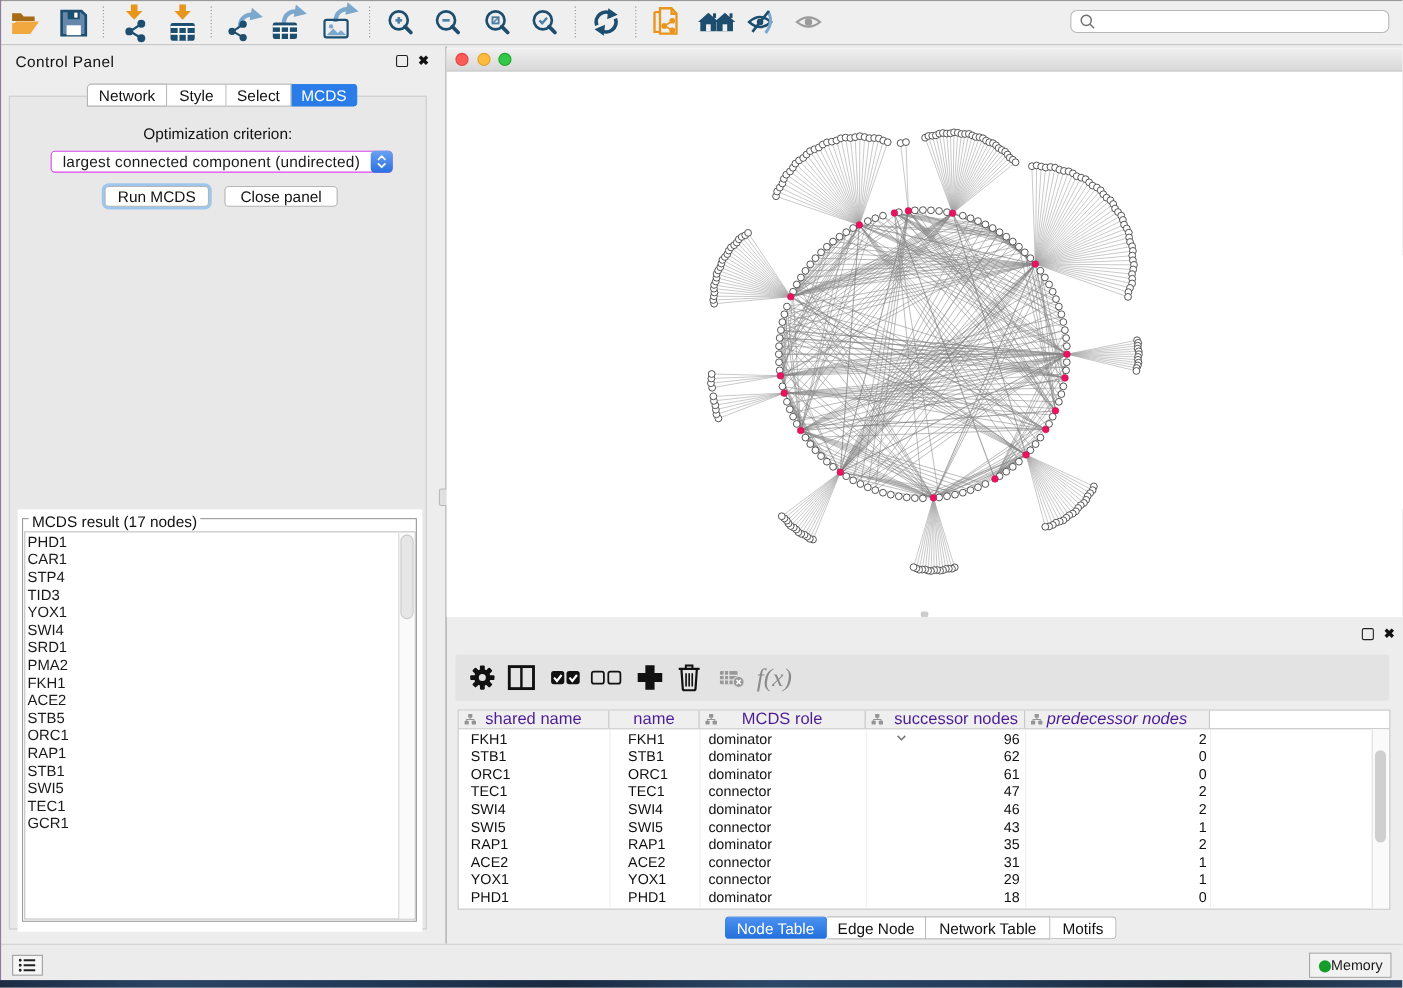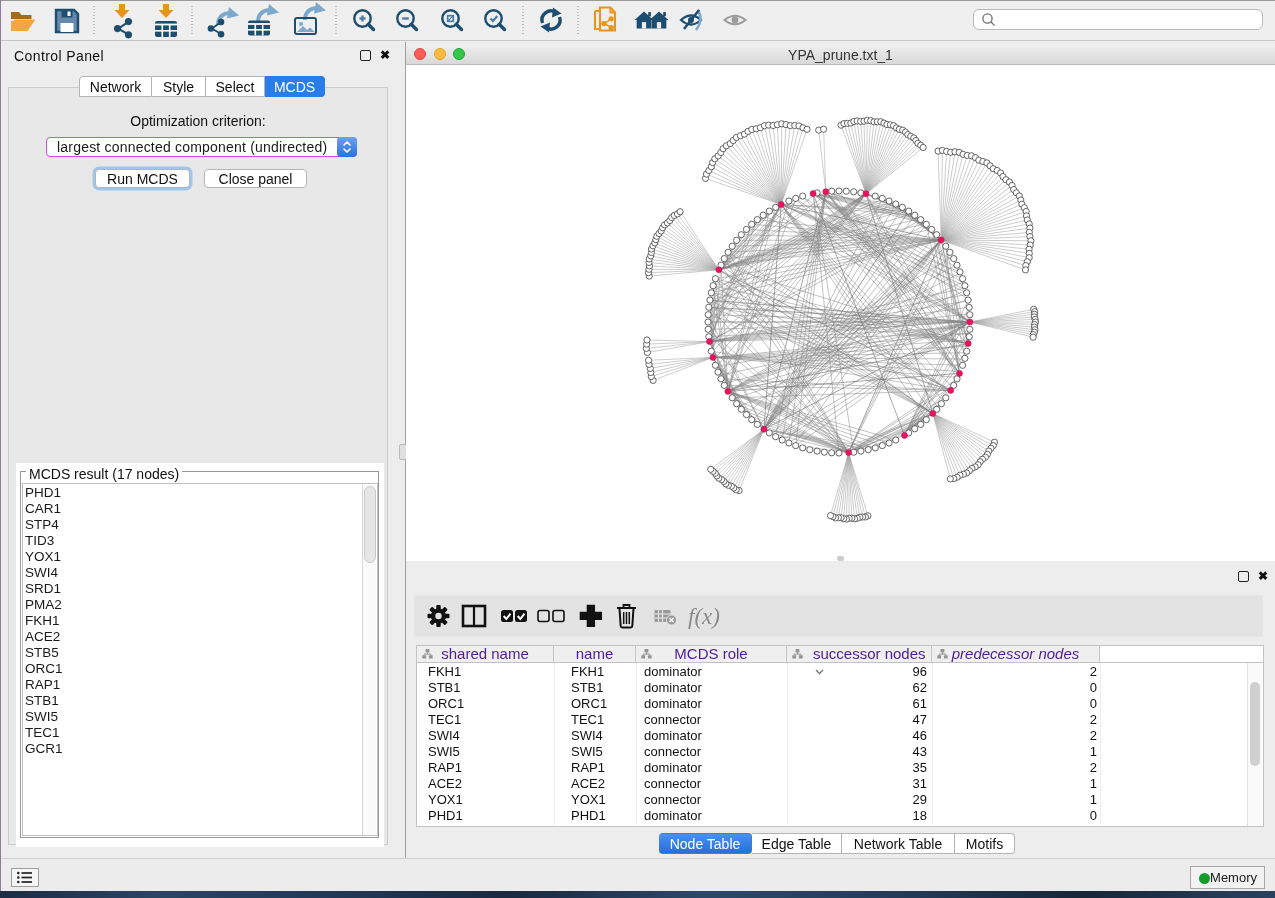--- a/index.html
+++ b/index.html
@@ -244,21 +244,20 @@
   </div>
 </div>
 <div class="abs" id="vdivider"></div>
 <div class="abs" id="grip"></div>
 
 <div class="abs" id="netwin">
   <div id="nettitle">
     <span class="light" style="left:8px;background:#fc5b57;border:0.5px solid #e2463f;"></span>
     <span class="light" style="left:27.5px;background:#fdbc40;border:0.5px solid #dfa023;"></span>
     <span class="light" style="left:47px;background:#34c84a;border:0.5px solid #1ba82c;"></span>
-    <span id="winname">YPA_prune.txt_1</span>
   </div>
   <svg width="870" height="497" viewBox="0 0 870 497" style="position:absolute;left:0;top:21px">
       <path d="M375.2 139.5L554.0 206.9M375.2 139.5L556.6 213.7M375.2 139.5L558.9 220.7M375.2 139.5L560.7 227.8M375.2 139.5L335.3 169.7M375.2 139.5L340.4 164.4M375.2 139.5L345.7 159.3M375.2 139.5L502.7 146.1M375.2 139.5L508.8 150.2M375.2 139.5L305.3 286.2M375.2 139.5L302.8 271.7M375.2 139.5L302.2 264.3M375.2 139.5L302.0 257.0M375.2 139.5L302.2 249.7M407.1 128.6L447.7 387.2M407.1 128.6L433.0 388.0M407.1 128.6L489.8 139.0M407.1 128.6L496.4 142.3M407.1 128.6L502.7 146.1M407.1 128.6L508.8 150.2M407.1 128.6L514.7 154.6M407.1 128.6L520.3 159.3M407.1 128.6L563.2 271.7M419.8 126.7L514.7 154.6M419.8 126.7L520.3 159.3M419.8 126.7L389.7 380.6M419.8 126.7L382.9 378.0M419.8 126.7L376.2 375.0M419.8 126.7L369.6 371.7M460.0 128.8L556.6 300.3M460.0 128.8L551.0 313.8M460.0 128.8L302.2 264.3M460.0 128.8L302.0 257.0M460.0 128.8L489.8 139.0M460.0 128.8L496.4 142.3M460.0 128.8L502.7 146.1M460.0 128.8L508.8 150.2M460.0 128.8L514.7 154.6M460.0 128.8L302.2 249.7M460.0 128.8L302.8 242.3M460.0 128.8L303.9 235.1M460.0 128.8L305.3 227.8M460.0 128.8L307.1 220.7M535.2 175.1L560.7 286.2M535.2 175.1L558.9 293.3M535.2 175.1L322.1 187.3M535.2 175.1L326.2 181.2M535.2 175.1L330.6 175.3M535.2 175.1L335.3 169.7M535.2 175.1L340.4 164.4M535.2 175.1L345.7 159.3M535.2 175.1L351.3 154.6M535.2 175.1L489.8 139.0M535.2 175.1L496.4 142.3M535.2 175.1L502.7 146.1M535.2 175.1L508.8 150.2M535.2 175.1L303.9 235.1M535.2 175.1L305.3 227.8M535.2 175.1L307.1 220.7M535.2 175.1L309.4 213.7M535.2 175.1L315.0 200.2M535.2 175.1L318.3 193.6M535.2 175.1L483.1 136.0M535.2 175.1L489.8 139.0M535.2 175.1L496.4 142.3M535.2 175.1L502.7 146.1M535.2 175.1L508.8 150.2M535.2 175.1L476.3 133.4M535.2 175.1L483.1 136.0M535.2 175.1L489.8 139.0M564.0 257.0L389.7 380.6M564.0 257.0L382.9 378.0M564.0 257.0L376.2 375.0M564.0 257.0L369.6 371.7M564.0 257.0L302.8 271.7M564.0 257.0L302.2 264.3M564.0 257.0L302.0 257.0M564.0 257.0L302.8 242.3M564.0 257.0L303.9 235.1M564.0 257.0L302.0 257.0M564.0 257.0L302.2 249.7M564.0 257.0L302.8 242.3M564.0 257.0L303.9 235.1M564.0 257.0L357.2 150.2M564.0 257.0L363.3 146.1M564.0 257.0L369.6 142.3M564.0 257.0L382.9 136.0M564.0 257.0L389.7 133.4M564.0 257.0L396.7 131.1M564.0 257.0L411.1 127.9M562.2 278.6L525.6 164.4M562.2 278.6L530.7 169.7M562.2 278.6L539.8 181.2M562.2 278.6L302.8 242.3M562.2 278.6L303.9 235.1M562.2 278.6L305.3 227.8M562.2 278.6L307.1 220.7M562.2 278.6L309.4 213.7M562.2 278.6L315.0 200.2M562.2 278.6L563.2 242.3M553.5 308.4L520.3 159.3M553.5 308.4L525.6 164.4M553.5 308.4L530.7 169.7M553.5 308.4L539.8 181.2M553.5 308.4L389.7 133.4M553.5 308.4L396.7 131.1M553.5 308.4L411.1 127.9M553.5 308.4L425.7 126.2M553.5 308.4L433.0 126.0M544.7 325.4L302.2 249.7M544.7 325.4L302.8 242.3M544.7 325.4L318.3 193.6M544.7 325.4L322.1 187.3M544.7 325.4L326.2 332.8M544.7 325.4L318.3 320.4M544.7 325.4L315.0 313.8M544.7 325.4L305.3 286.2M526.8 348.5L489.8 375.0M526.8 348.5L483.1 378.0M526.8 348.5L476.3 380.6M526.8 348.5L469.3 382.9M526.8 348.5L462.2 384.7M526.8 348.5L303.9 235.1M526.8 348.5L305.3 227.8M526.8 348.5L307.1 220.7M526.8 348.5L309.4 213.7M526.8 348.5L315.0 200.2M526.8 348.5L447.7 387.2M526.8 348.5L433.0 388.0M526.8 348.5L425.7 387.8M498.5 370.4L551.0 313.8M498.5 370.4L547.7 320.4M498.5 370.4L539.8 332.8M498.5 370.4L535.4 338.7M498.5 370.4L562.1 235.1M498.5 370.4L563.2 242.3M498.5 370.4L563.8 249.7M498.5 370.4L563.8 264.3M498.5 370.4L563.2 271.7M498.5 370.4L560.7 286.2M498.5 370.4L558.9 293.3M442.6 387.6L551.0 313.8M442.6 387.6L547.7 320.4M442.6 387.6L539.8 332.8M442.6 387.6L535.4 338.7M442.6 387.6L530.7 344.3M442.6 387.6L520.3 354.7M442.6 387.6L514.7 359.4M442.6 387.6L302.8 242.3M442.6 387.6L303.9 235.1M442.6 387.6L309.4 300.3M442.6 387.6L305.3 286.2M442.6 387.6L302.8 271.7M442.6 387.6L302.2 264.3M442.6 387.6L363.3 367.9M442.6 387.6L351.3 359.4M442.6 387.6L345.7 354.7M442.6 387.6L340.4 349.6M442.6 387.6L335.3 344.3M442.6 387.6L330.6 338.7M442.6 387.6L326.2 332.8M442.6 387.6L309.4 213.7M442.6 387.6L315.0 200.2M442.6 387.6L318.3 193.6M442.6 387.6L322.1 187.3M442.6 387.6L539.8 181.2M442.6 387.6L543.9 187.3M442.6 387.6L389.7 380.6M357.9 364.3L469.3 382.9M357.9 364.3L462.2 384.7M357.9 364.3L454.9 386.1M357.9 364.3L330.6 338.7M357.9 364.3L326.2 332.8M357.9 364.3L318.3 320.4M357.9 364.3L476.3 133.4M357.9 364.3L483.1 136.0M357.9 364.3L489.8 139.0M357.9 364.3L496.4 142.3M357.9 364.3L502.7 146.1M357.9 364.3L502.7 146.1M357.9 364.3L508.8 150.2M357.9 364.3L514.7 154.6M357.9 364.3L520.3 159.3M357.9 364.3L525.6 164.4M357.9 364.3L530.7 169.7M357.9 364.3L539.8 181.2M357.9 364.3L302.0 257.0M357.9 364.3L302.2 249.7M321.9 326.4L489.8 375.0M321.9 326.4L483.1 378.0M321.9 326.4L476.3 380.6M321.9 326.4L469.3 382.9M321.9 326.4L462.2 384.7M321.9 326.4L454.9 386.1M321.9 326.4L363.3 146.1M321.9 326.4L369.6 142.3M321.9 326.4L382.9 136.0M321.9 326.4L389.7 133.4M321.9 326.4L307.1 220.7M321.9 326.4L309.4 213.7M321.9 326.4L315.0 200.2M306.9 292.4L303.9 235.1M306.9 292.4L305.3 227.8M306.9 292.4L307.1 220.7M306.9 292.4L309.4 213.7M306.9 292.4L315.0 200.2M306.9 292.4L351.3 359.4M306.9 292.4L345.7 354.7M306.9 292.4L340.4 349.6M306.9 292.4L335.3 344.3M306.9 292.4L330.6 338.7M303.5 276.6L514.7 154.6M303.5 276.6L520.3 159.3M303.5 276.6L340.4 349.6M303.5 276.6L335.3 344.3M303.5 276.6L330.6 338.7M303.5 276.6L326.2 332.8M303.5 276.6L345.7 159.3M303.5 276.6L351.3 154.6M312.9 204.8L489.8 139.0M312.9 204.8L496.4 142.3M312.9 204.8L369.6 142.3M312.9 204.8L382.9 136.0M312.9 204.8L389.7 133.4M312.9 204.8L396.7 131.1M312.9 204.8L411.1 127.9M312.9 204.8L425.7 126.2M312.9 204.8L433.0 126.0M312.9 204.8L330.6 175.3M312.9 204.8L335.3 169.7M312.9 204.8L340.4 164.4M312.9 204.8L345.7 159.3M312.9 204.8L357.2 150.2M312.9 204.8L363.3 146.1M312.9 204.8L369.6 142.3M306.9 292.4L563.5 268.4M306.9 292.4L562.8 274.9M306.9 292.4L561.7 281.4M306.9 292.4L560.3 287.7M306.9 292.4L558.7 294.0M306.9 292.4L556.6 300.3M306.9 292.4L554.3 306.4M306.9 292.4L551.7 312.4M303.5 276.6L559.5 223.1M303.5 276.6L561.1 229.4M303.5 276.6L562.3 235.9M303.5 276.6L563.2 242.3M303.5 276.6L563.7 248.8M303.5 276.6L564.0 255.4M303.5 276.6L563.9 261.9M303.5 276.6L563.5 268.4M321.9 326.4L546.4 191.5M321.9 326.4L550.7 199.6M321.9 326.4L554.5 207.9M321.9 326.4L557.6 216.5M321.9 326.4L560.1 225.3M321.9 326.4L562.0 234.3M312.9 204.8L477.8 133.9M312.9 204.8L485.4 136.9M312.9 204.8L492.8 140.4M312.9 204.8L499.9 144.4M312.9 204.8L506.8 148.8M312.9 204.8L513.4 153.6M312.9 204.8L519.7 158.8M312.9 204.8L525.6 164.4M535.2 175.1L388.2 380.1M535.2 175.1L380.6 377.1M535.2 175.1L373.2 373.6M535.2 175.1L366.1 369.6M535.2 175.1L359.2 365.2M535.2 175.1L352.6 360.4M535.2 175.1L346.3 355.2M535.2 175.1L340.4 349.6M564.0 257.0L332.6 341.2M564.0 257.0L327.0 334.0M564.0 257.0L321.9 326.4M564.0 257.0L317.3 318.5M564.0 257.0L313.3 310.3M564.0 257.0L309.9 301.8M407.1 128.6L548.7 195.5M407.1 128.6L552.3 202.9M407.1 128.6L555.5 210.5M407.1 128.6L558.1 218.3M407.1 128.6L560.3 226.2M407.1 128.6L562.0 234.3M419.8 126.7L562.0 279.7M419.8 126.7L560.4 287.6M419.8 126.7L558.3 295.3M419.8 126.7L555.7 302.9M419.8 126.7L552.7 310.3M375.2 139.5L546.4 322.5M375.2 139.5L542.1 329.5M375.2 139.5L537.3 336.2M375.2 139.5L532.2 342.6M375.2 139.5L526.6 348.7M375.2 139.5L520.7 354.4M460.0 128.8L316.3 316.5M460.0 128.8L313.0 309.4M460.0 128.8L310.1 302.2M460.0 128.8L307.6 294.9M460.0 128.8L305.6 287.4M460.0 128.8L304.0 279.7" fill="none" stroke="#858585" stroke-width="0.8" stroke-opacity="0.62"></path>
       <path d="M375.2 139.5L535.2 175.1M535.2 175.1L442.6 387.6M535.2 175.1L357.9 364.3M375.2 139.5L357.9 364.3M460.0 128.8L526.8 348.5M564.0 257.0L357.9 364.3M312.9 204.8L526.8 348.5M407.1 128.6L498.5 370.4M562.2 278.6L321.9 326.4M419.8 126.7L357.9 364.3M544.7 325.4L312.9 204.8M553.5 308.4L321.9 326.4" fill="none" stroke="#787878" stroke-width="1.0" stroke-opacity="0.65"></path>
       <path d="M375.2 139.5L299.5 113.4M375.2 139.5L300.5 109.1M375.2 139.5L302.9 105.5M375.2 139.5L305.3 101.8M375.2 139.5L306.6 97.6M375.2 139.5L308.8 93.8M375.2 139.5L312.2 90.9M375.2 139.5L314.8 87.5M375.2 139.5L317.1 83.7M375.2 139.5L320.4 80.8M375.2 139.5L324.2 78.6M375.2 139.5L327.2 75.5M375.2 139.5L330.4 72.4M375.2 139.5L334.4 70.7M375.2 139.5L338.4 69.1M375.2 139.5L342.0 66.4M375.2 139.5L345.8 64.4M375.2 139.5L350.2 63.8M375.2 139.5L354.4 62.7M375.2 139.5L358.4 60.7M375.2 139.5L362.7 60.1M375.2 139.5L367.1 60.5M375.2 139.5L371.4 59.7M375.2 139.5L375.7 58.8M375.2 139.5L380.0 59.6M375.2 139.5L384.3 60.6M375.2 139.5L388.7 60.5M375.2 139.5L393.0 60.9M375.2 139.5L397.0 62.8M375.2 139.5L401.0 64.3M419.8 126.7L412.7 65.1M419.8 126.7L417.6 64.2M460.0 128.8L435.0 60.2M460.0 128.8L438.0 58.6M460.0 128.8L441.5 58.4M460.0 128.8L444.8 58.0M460.0 128.8L447.9 56.5M460.0 128.8L451.2 55.9M460.0 128.8L454.7 56.4M460.0 128.8L458.0 56.2M460.0 128.8L461.3 55.3M460.0 128.8L464.7 55.7M460.0 128.8L468.0 56.8M460.0 128.8L471.3 56.8M460.0 128.8L474.8 56.7M460.0 128.8L477.9 58.1M460.0 128.8L481.0 59.5M460.0 128.8L484.4 59.8M460.0 128.8L487.6 60.7M460.0 128.8L490.4 62.8M460.0 128.8L493.3 64.3M460.0 128.8L496.7 65.2M460.0 128.8L499.5 67.1M460.0 128.8L501.8 69.6M460.0 128.8L504.7 71.3M460.0 128.8L507.8 72.9M460.0 128.8L509.9 75.5M460.0 128.8L511.9 78.3M460.0 128.8L514.7 80.2M460.0 128.8L517.2 82.5M535.2 175.1L532.1 86.1M535.2 175.1L536.4 85.4M535.2 175.1L540.6 86.4M535.2 175.1L544.7 87.3M535.2 175.1L549.0 86.8M535.2 175.1L553.2 87.4M535.2 175.1L557.1 89.3M535.2 175.1L561.2 90.4M535.2 175.1L565.5 90.8M535.2 175.1L569.4 92.6M535.2 175.1L572.8 95.2M535.2 175.1L576.9 96.5M535.2 175.1L580.9 97.9M535.2 175.1L584.1 100.8M535.2 175.1L587.2 103.7M535.2 175.1L591.2 105.5M535.2 175.1L594.6 108.0M535.2 175.1L597.0 111.6M535.2 175.1L599.9 114.7M535.2 175.1L603.5 117.1M535.2 175.1L606.0 120.5M535.2 175.1L607.7 124.6M535.2 175.1L610.4 127.8M535.2 175.1L613.3 131.0M535.2 175.1L614.8 135.0M535.2 175.1L615.9 139.2M535.2 175.1L618.3 142.7M535.2 175.1L620.2 146.5M535.2 175.1L620.5 150.9M535.2 175.1L621.3 155.0M535.2 175.1L623.2 158.9M535.2 175.1L623.9 163.1M535.2 175.1L623.3 167.4M535.2 175.1L623.9 171.6M535.2 175.1L624.9 175.8M535.2 175.1L624.2 180.0M535.2 175.1L623.1 184.2M535.2 175.1L623.3 188.4M535.2 175.1L623.2 192.7M535.2 175.1L621.3 196.7M535.2 175.1L619.8 200.6M535.2 175.1L619.5 204.9M564.0 257.0L627.7 244.3M564.0 257.0L628.7 246.7M564.0 257.0L628.4 249.3M564.0 257.0L628.3 251.9M564.0 257.0L629.2 254.4M564.0 257.0L629.4 257.0M564.0 257.0L628.6 259.5M564.0 257.0L628.5 262.1M564.0 257.0L629.0 264.7M564.0 257.0L628.4 267.2M564.0 257.0L627.3 269.6M564.0 257.0L627.1 272.2M312.9 204.8L243.2 211.1M312.9 204.8L242.4 207.7M312.9 204.8L243.0 204.3M312.9 204.8L243.5 200.9M312.9 204.8L243.0 197.4M312.9 204.8L243.2 194.0M312.9 204.8L244.7 190.8M312.9 204.8L245.4 187.5M312.9 204.8L245.5 184.0M312.9 204.8L246.9 180.8M312.9 204.8L248.8 177.9M312.9 204.8L249.8 174.6M312.9 204.8L250.8 171.3M312.9 204.8L253.0 168.6M312.9 204.8L255.2 166.0M312.9 204.8L256.6 162.8M312.9 204.8L258.5 159.9M312.9 204.8L261.4 157.9M312.9 204.8L263.8 155.5M312.9 204.8L265.7 152.5M312.9 204.8L268.3 150.4M312.9 204.8L271.5 148.9M312.9 204.8L274.1 146.7M303.5 276.6L241.4 287.5M303.5 276.6L240.3 283.4M303.5 276.6L240.7 279.1M303.5 276.6L241.0 275.0M306.9 292.4L247.1 315.4M306.9 292.4L245.3 311.6M306.9 292.4L244.8 307.5M306.9 292.4L244.3 303.4M306.9 292.4L243.0 299.4M306.9 292.4L242.5 295.3M357.9 364.3L333.1 425.5M357.9 364.3L330.2 424.8M357.9 364.3L327.8 422.9M357.9 364.3L325.4 421.2M357.9 364.3L322.4 420.3M357.9 364.3L319.8 418.8M357.9 364.3L317.9 416.4M357.9 364.3L315.6 414.6M357.9 364.3L312.8 413.2M357.9 364.3L310.8 410.9M357.9 364.3L309.3 408.3M357.9 364.3L307.1 406.3M357.9 364.3L304.7 404.3M442.6 387.6L461.9 450.8M442.6 387.6L459.4 452.0M442.6 387.6L456.6 452.0M442.6 387.6L453.9 452.2M442.6 387.6L451.3 453.3M442.6 387.6L448.6 453.8M442.6 387.6L445.9 453.2M442.6 387.6L443.2 453.3M442.6 387.6L440.4 454.1M442.6 387.6L437.7 453.7M442.6 387.6L435.1 452.7M442.6 387.6L432.4 452.8M442.6 387.6L429.6 452.9M442.6 387.6L427.0 451.7M442.6 387.6L424.5 450.6M526.8 348.5L588.4 377.2M526.8 348.5L587.3 380.6M526.8 348.5L585.0 383.3M526.8 348.5L582.8 386.1M526.8 348.5L581.4 389.4M526.8 348.5L579.4 392.2M526.8 348.5L576.5 394.3M526.8 348.5L574.1 396.8M526.8 348.5L572.1 399.8M526.8 348.5L569.2 401.9M526.8 348.5L566.0 403.4M526.8 348.5L563.4 405.7M526.8 348.5L560.7 408.0M526.8 348.5L557.4 409.2M526.8 348.5L554.0 410.2M526.8 348.5L551.1 412.2M526.8 348.5L547.8 413.6M526.8 348.5L544.3 413.9" fill="none" stroke="#a6a6a6" stroke-width="0.7" stroke-opacity="0.8"></path>
       <g fill="#fff" stroke="#4a4a4a" stroke-width="0.85">
         <circle cx="433.0" cy="126.0" r="3.1"></circle>
         <circle cx="440.3" cy="126.2" r="3.1"></circle>
         <circle cx="447.7" cy="126.8" r="3.1"></circle>
         <circle cx="454.9" cy="127.9" r="3.1"></circle>
@@ -733,21 +732,21 @@
           <span class="c4">18</span>
           <span class="c5">0</span>
         </div>
       </div>
     <div id="tscroll">
         <div id="tthumb"></div>
       </div>
   </div>
   <div id="btabs">
     <div class="btab sel" style="width:93px;">Node Table</div>
-    <div class="btab" style="width:90px;">Edge Table</div>
+    <div class="btab" style="width:90px;">Edge Node</div>
     <div class="btab" style="width:113px;">Network Table</div>
     <div class="btab last" style="width:60px;">Motifs</div>
   </div>
 </div>
 
 <div class="abs" id="statusbar">
   <div id="listbtn">
       <svg width="16" height="13" viewBox="0 0 16 13" style="position:absolute;left:5px;top:2px;">
         <g stroke="#222" stroke-width="1.7">
           <line x1="4.5" y1="2" x2="15" y2="2"></line>

